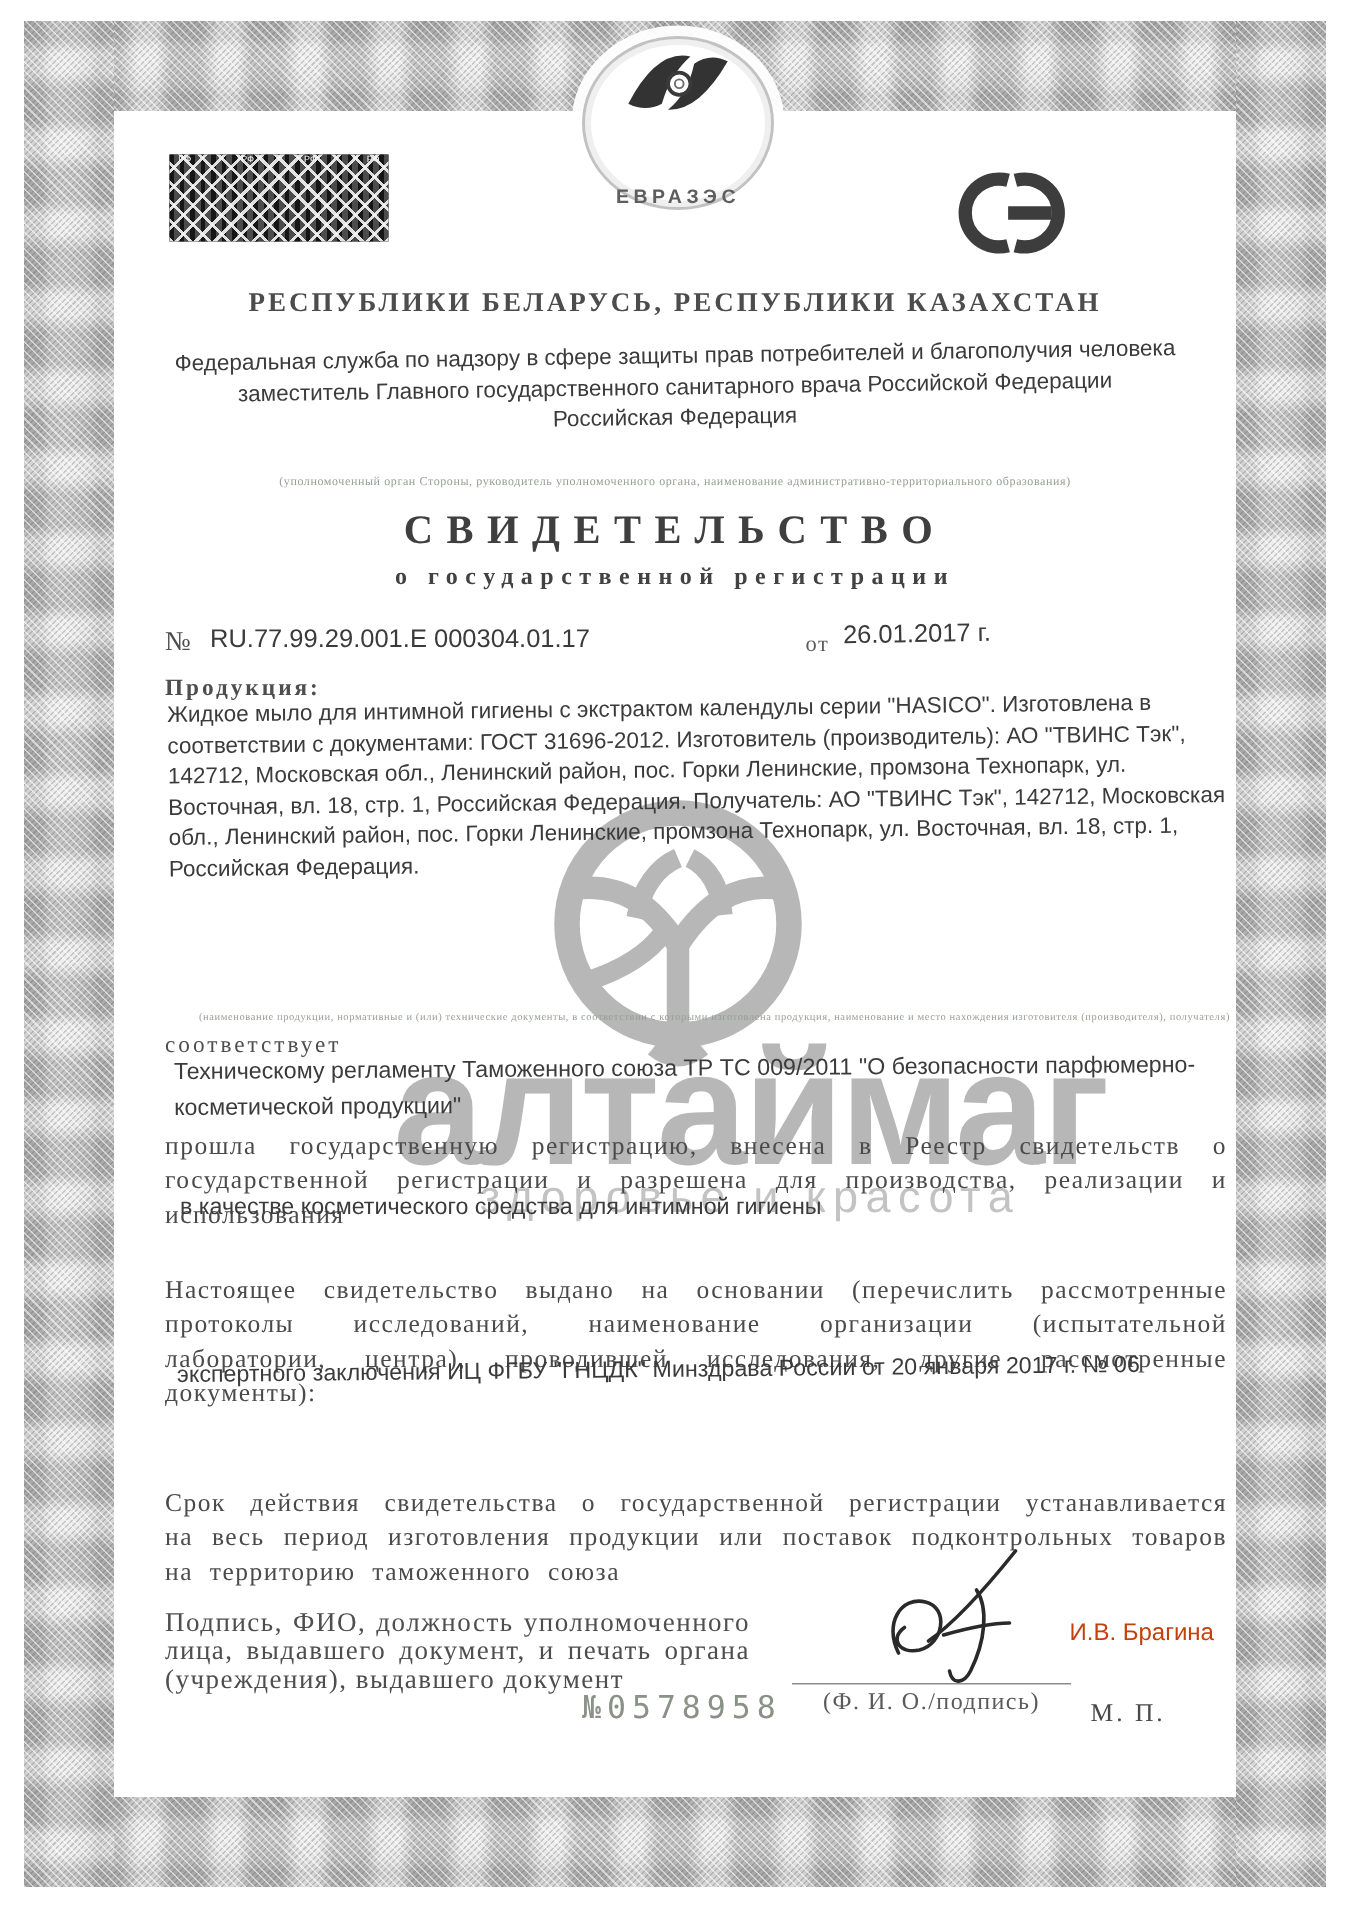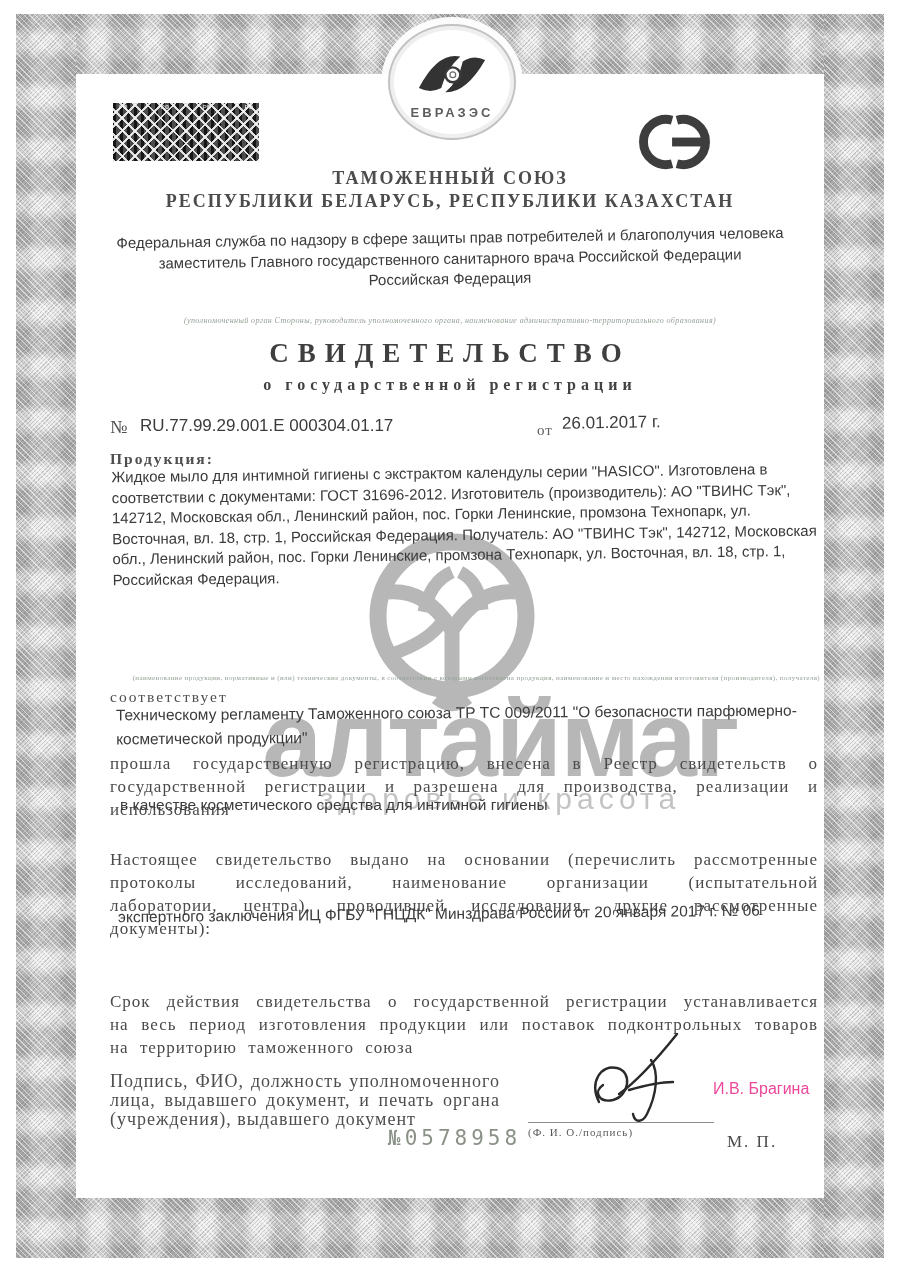--- a/index.html
+++ b/index.html
@@ -20,21 +20,21 @@
       repeating-linear-gradient(45deg, rgba(255,255,255,.55) 0 1px, rgba(255,255,255,0) 1px 4px),
       repeating-linear-gradient(135deg, rgba(96,96,96,.28) 0 1px, rgba(0,0,0,0) 1px 3px),
       repeating-linear-gradient(0deg, rgba(125,125,125,.40) 0 10px, rgba(228,228,228,.45) 22px 34px, rgba(125,125,125,.40) 44px 54px),
       linear-gradient(90deg,#bfbfbf 0px,#cdcdcd 12px,#eeeeee 17px,#f8f8f8 26px,#f1f1f1 34px,#e2e2e2 43px,#c3c3c3 50px,#cfcfcf 60px);}
   .bd-left{left:16px;} .bd-right{right:16px;}
 
   
   .medallion{position:absolute;left:388px;top:24px;width:124px;height:112px;z-index:4;
     background:#fff;border:2px solid #c2c2c2;border-radius:50%;
     box-shadow:0 0 0 7px rgba(255,255,255,.95), inset 0 0 0 4px #efefef;
-    display:flex;flex-direction:column;align-items:center;justify-content:center;}
+    display:flex;flex-direction:column;align-items:center;justify-content:space-between;}
   .medallion .eurasec-text{font-family:"Liberation Sans",sans-serif;font-size:13px;font-weight:bold;
     letter-spacing:3px;color:#5e5e5e;margin-top:2px;}
   .sec-pattern{position:absolute;left:113px;top:103px;width:146px;height:58px;z-index:4;
     background-color:#2a2a2a;
     background-image:
       repeating-linear-gradient(45deg, rgba(245,245,245,.9) 0 2px, rgba(0,0,0,0) 2px 9px),
       repeating-linear-gradient(-45deg, rgba(245,245,245,.9) 0 2px, rgba(0,0,0,0) 2px 9px),
       repeating-linear-gradient(90deg,#161616 0 3px,#4c4c4c 3px 7px);
     overflow:hidden;}
   .sec-pattern .rf-row{display:flex;justify-content:space-between;padding:1px 6px;
@@ -108,28 +108,27 @@
   <div class="se-mark" title="СЭ">
     <svg width="105" height="84" viewBox="0 0 130 100">
       <g fill="none" stroke="#3d3d3d" stroke-width="11">
         <path d="M 62 23 A 28 28 0 1 0 62 77"></path>
         <path d="M 68 77 A 28 28 0 1 0 68 23"></path>
         <path d="M 62 50 L 98 50"></path>
       </g>
     </svg>
   </div>
 
-  <div class="abs center serif-head" style="top:168px;">ТАМОЖЕННЫЙ СОЮЗ</div>
   <div class="abs center serif-head" style="top:191px;">РЕСПУБЛИКИ БЕЛАРУСЬ, РЕСПУБЛИКИ КАЗАХСТАН</div>
 
   <div class="abs center typed" style="top:229px;font-size:15px;transform:rotate(-0.9deg);">Федеральная служба по надзору в сфере защиты прав потребителей и благополучия человека</div>
   <div class="abs center typed" style="top:250px;font-size:15px;transform:rotate(-0.9deg);">заместитель Главного государственного санитарного врача Российской Федерации</div>
   <div class="abs center typed" style="top:270px;font-size:15px;transform:rotate(-0.9deg);">Российская Федерация</div>
 
-  <div class="abs center tiny-caption" style="top:316px;font-style:italic;">(уполномоченный орган Стороны, руководитель уполномоченного органа, наименование административно-территориального образования)</div>
+  <div class="abs center tiny-caption" style="top:316px;">(уполномоченный орган Стороны, руководитель уполномоченного органа, наименование административно-территориального образования)</div>
 
   <div class="abs center" style="top:338px;font-size:27px;font-weight:bold;letter-spacing:9px;color:#3f3f3f;">СВИДЕТЕЛЬСТВО</div>
   <div class="abs center" style="top:376px;font-size:16px;font-weight:bold;letter-spacing:5px;color:#424242;">о государственной регистрации</div>
 
   <div class="abs" style="left:110px;top:417px;font-size:18px;color:#4e4e4e;">№</div>
   <div class="abs typed" style="left:140px;top:416px;font-size:17px;">RU.77.99.29.001.E 000304.01.17</div>
   <div class="abs" style="left:537px;top:422px;font-size:15px;color:#5c5c5c;letter-spacing:1px;">от</div>
   <div class="abs typed" style="left:562px;top:413px;font-size:17px;transform:rotate(-1deg);">26.01.2017 г.</div>
 
   <div class="abs label-spaced" style="left:110px;top:450px;font-weight:bold;">Продукция:</div>
@@ -154,22 +153,22 @@
     <svg width="130" height="95" viewBox="0 0 130 95">
       <g fill="none" stroke="#2a2a2a" stroke-width="2.4" stroke-linecap="round">
         <path d="M14 70 C4 50 16 32 32 36 C48 40 44 64 28 68 C14 71 8 60 18 53"></path>
         <path d="M34 62 C54 48 76 22 92 2"></path>
         <path d="M66 28 C74 40 72 62 62 82 C58 90 50 92 48 82"></path>
         <path d="M44 58 C58 54 74 50 88 50"></path>
       </g>
     </svg>
   </div>
 
-  <div class="abs typed" style="left:713px;top:1080px;font-size:16px;color:#ec4899;">И.В. Брагина</div>
+  <div class="abs typed" style="left:713px;top:1080px;font-size:16px;color:#c2410c;">И.В. Брагина</div>
 
   <div class="sign-line"></div>
-  <div class="abs" style="left:528px;top:1126px;width:186px;font-size:11px;letter-spacing:1px;color:#5a5a5a;">(Ф. И. О./подпись)</div>
+  <div class="abs" style="left:528px;top:1126px;width:186px;text-align:center;font-size:16px;letter-spacing:1px;color:#5a5a5a;">(Ф. И. О./подпись)</div>
 
   <div class="abs serial" style="left:388px;top:1126px;font-size:21px;color:#8a9186;">№0578958</div>
 
   <div class="abs" style="left:727px;top:1132px;font-size:17px;letter-spacing:2px;color:#4a4a4a;">М. П.</div>
 
 </div>
 
 </body></html>

